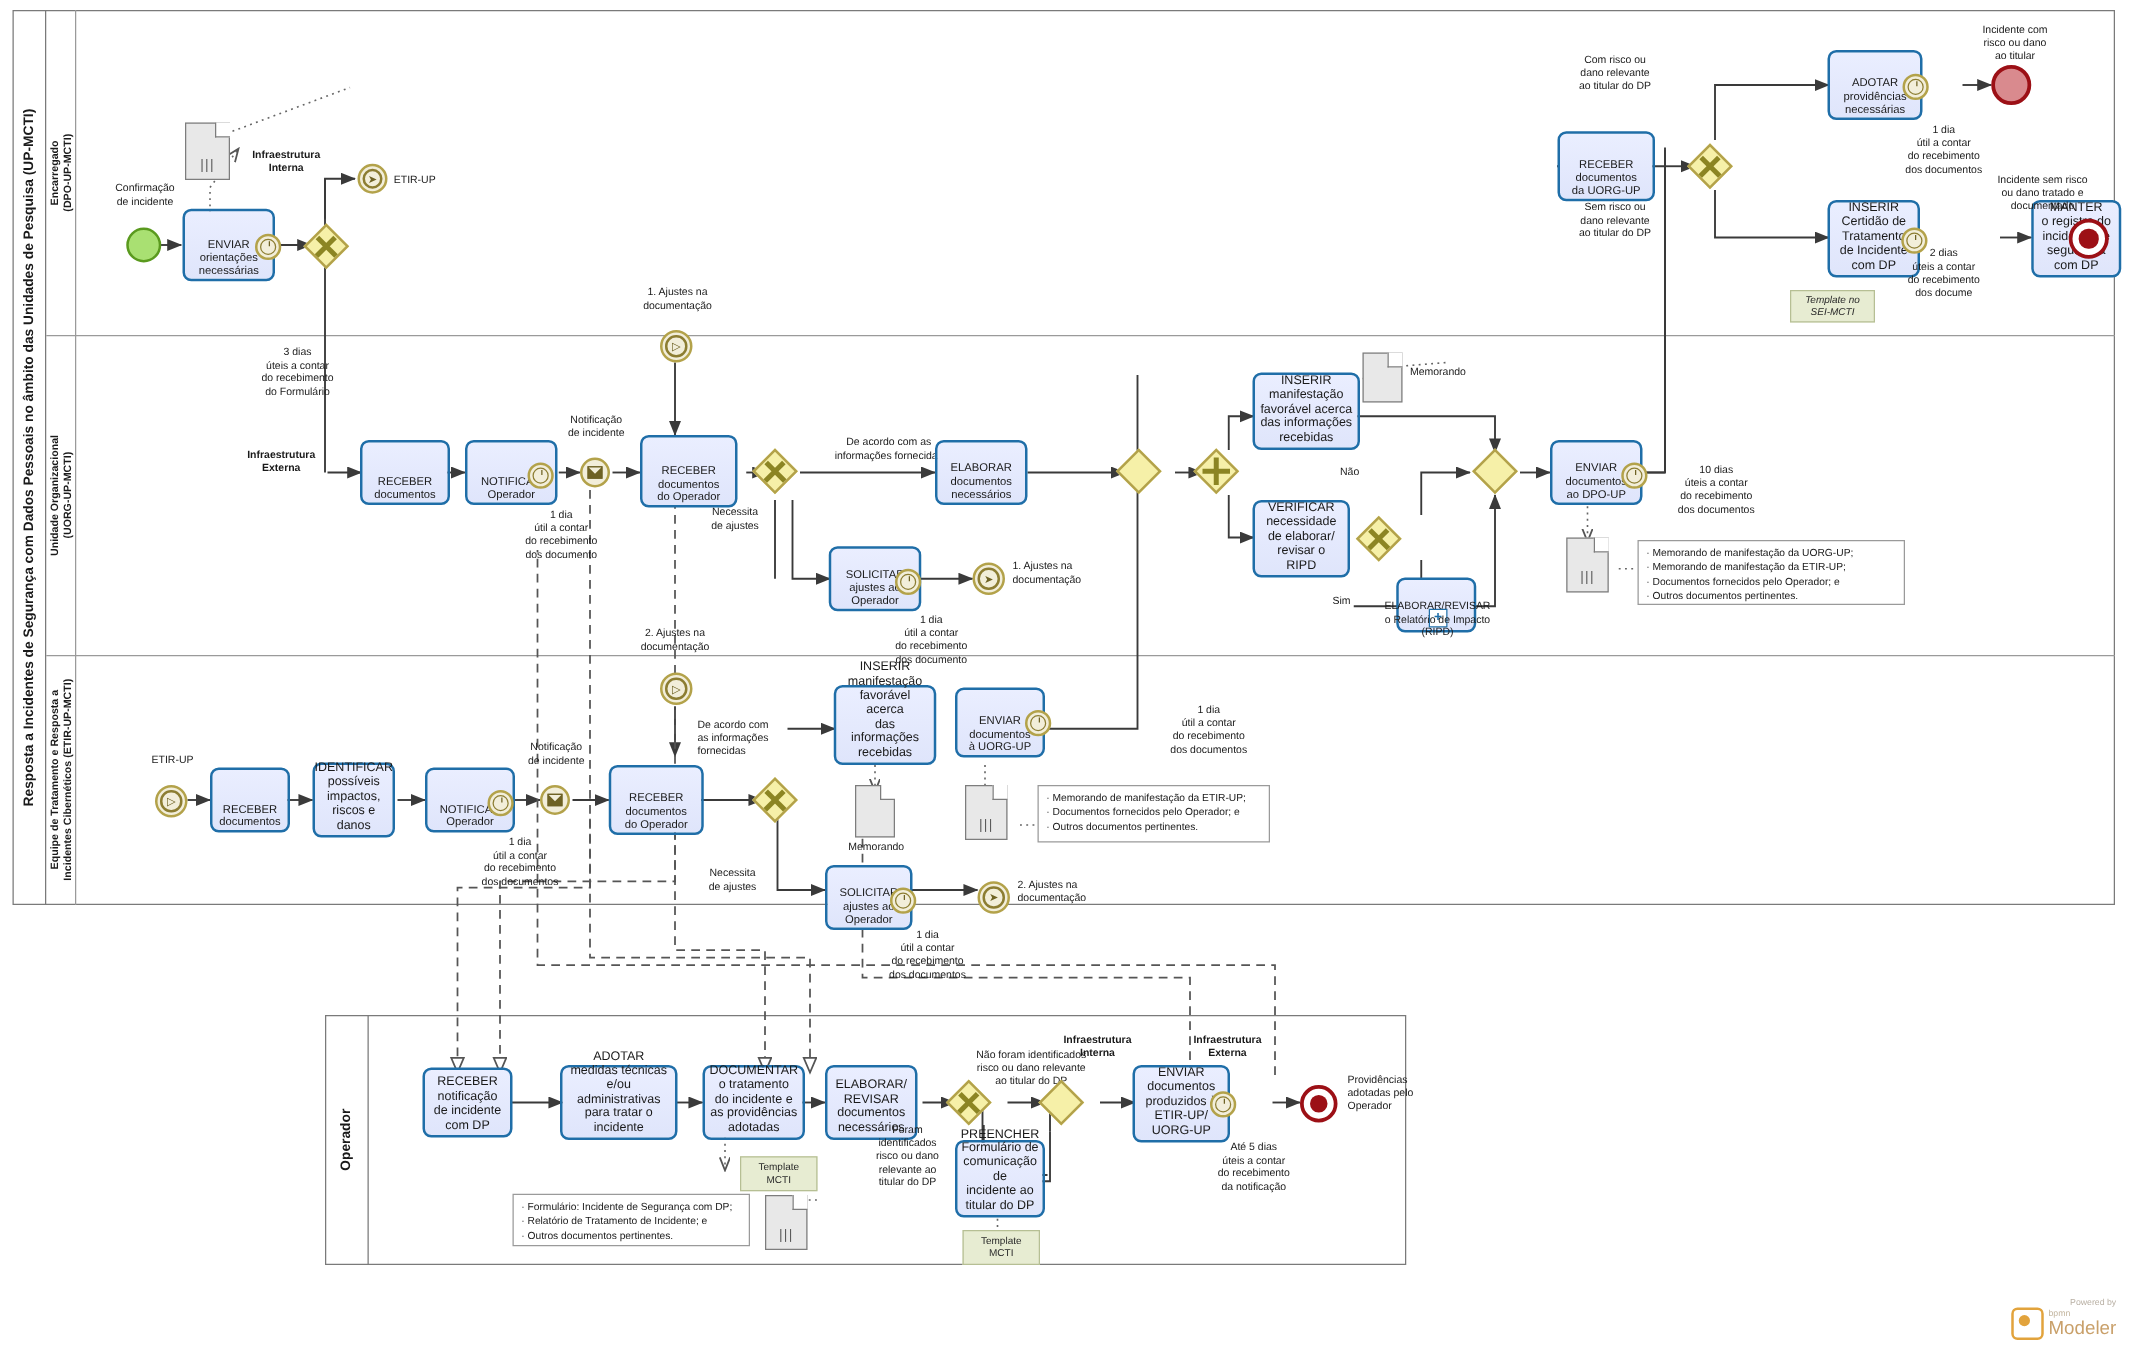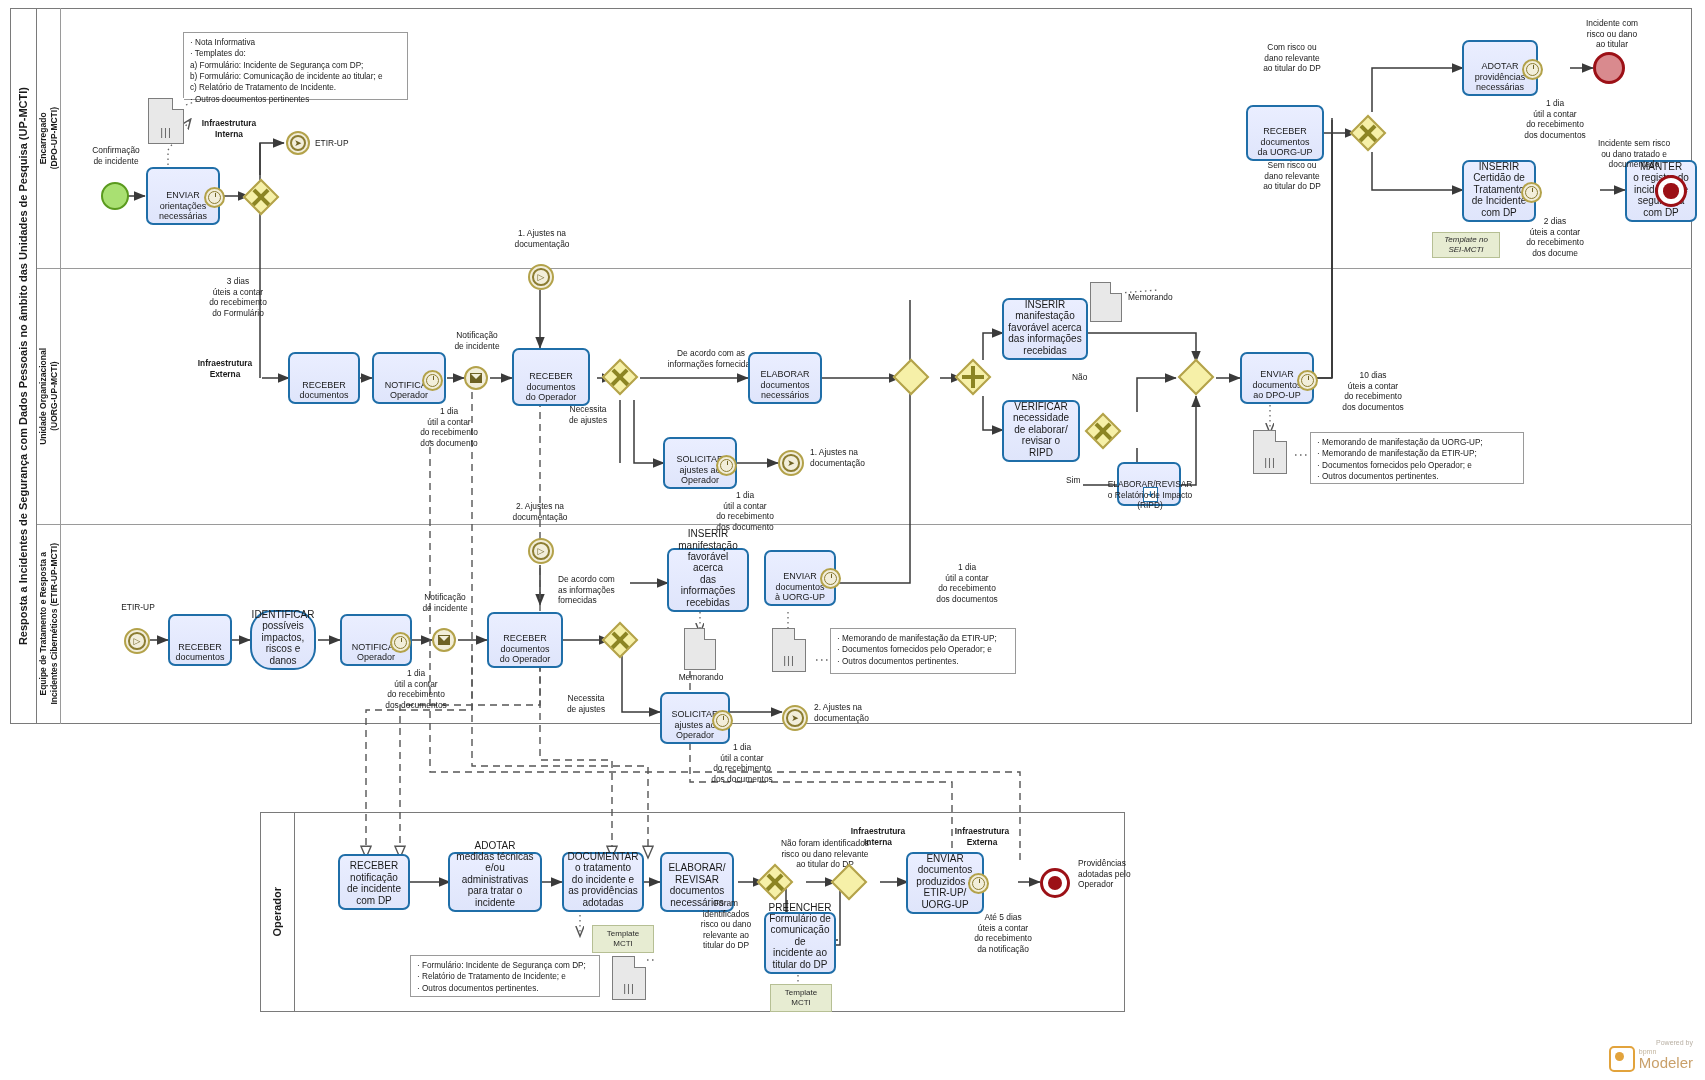--- a/index.html
+++ b/index.html
@@ -296,26 +296,20 @@
       <path d="M700,612 L700,632" marker-end="url(#ahd)"></path>
       <path d="M788,612 L788,632"></path>
       <path d="M816,660 L832,660"></path>
       <path d="M580,905 L580,935" marker-end="url(#ahd)"></path>
       <path d="M632,960 L656,960"></path>
       <path d="M1466,215 L1480,205"></path>
       <path d="M798,970 L798,990"></path>
     </g>
   </svg>
 
-  <div class="note" style="left:183px;top:32px;width:225px;height:68px;white-space:pre-line;">· Nota Informativa
-· Templates do:
-   a) Formulário: Incidente de Segurança com DP;
-   b) Formulário: Comunicação de incidente ao titular; e
-   c) Relatório de Tratamento de Incidente.
-· Outros documentos pertinentes</div>
 
   <div class="docobj" style="left:148px;top:98px;width:36px;height:46px;">
     <div class="fold"></div>
     <div class="lines">|||</div>
   </div>
 
   <div class="ev ev-start abs" style="left:101px;top:182px;width:28px;height:28px;"></div>
   <div class="lbl" style="left:78px;top:145px;width:76px;white-space:pre-line;">Confirmação
 de incidente</div>
 
@@ -372,21 +366,21 @@
 ao titular</div>
 
   <div class="abs task small" style="left:1462px;top:160px;width:74px;height:62px;">
     <span style="white-space:pre-line;">INSERIR
 Certidão de
 Tratamento
 de Incidente
 com DP</span>
   </div>
   <div class="marker marker-clock" style="left:1521px;top:182px;"></div>
-  <div class="lbl" style="left:1500px;top:216px;width:110px;white-space:pre-line;">2 dias
+  <div class="lbl" style="left:1500px;top:197px;width:110px;white-space:pre-line;">2 dias
 úteis a contar
 do recebimento
 dos docume</div>
   <div class="tmpl" style="left:1432px;top:232px;width:68px;height:26px;white-space:pre-line;">Template no
 SEI-MCTI</div>
 
   <div class="abs task small" style="left:1625px;top:160px;width:72px;height:62px;">
     <span style="white-space:pre-line;">MANTER
 o registro do
 incidente de
@@ -527,21 +521,21 @@
   <div class="ev ev-ring abs" style="left:124px;top:628px;width:26px;height:26px;">
     <div class="inner">▷</div>
   </div>
   <div class="lbl" style="left:108px;top:602px;width:60px;">ETIR-UP</div>
 
   <div class="abs task" style="left:168px;top:614px;width:64px;height:52px;">
     <span style="white-space:pre-line;">RECEBER
 documentos</span>
   </div>
 
-  <div class="abs task small" style="left:250px;top:610px;width:66px;height:60px;border-radius:22px;">
+  <div class="abs task small" style="left:250px;top:610px;width:66px;height:60px;">
     <span style="white-space:pre-line;">IDENTIFICAR
 possíveis
 impactos,
 riscos e
 danos</span>
   </div>
 
   <div class="abs task" style="left:340px;top:614px;width:72px;height:52px;">
     <span style="white-space:pre-line;">NOTIFICAR
 Operador</span>

